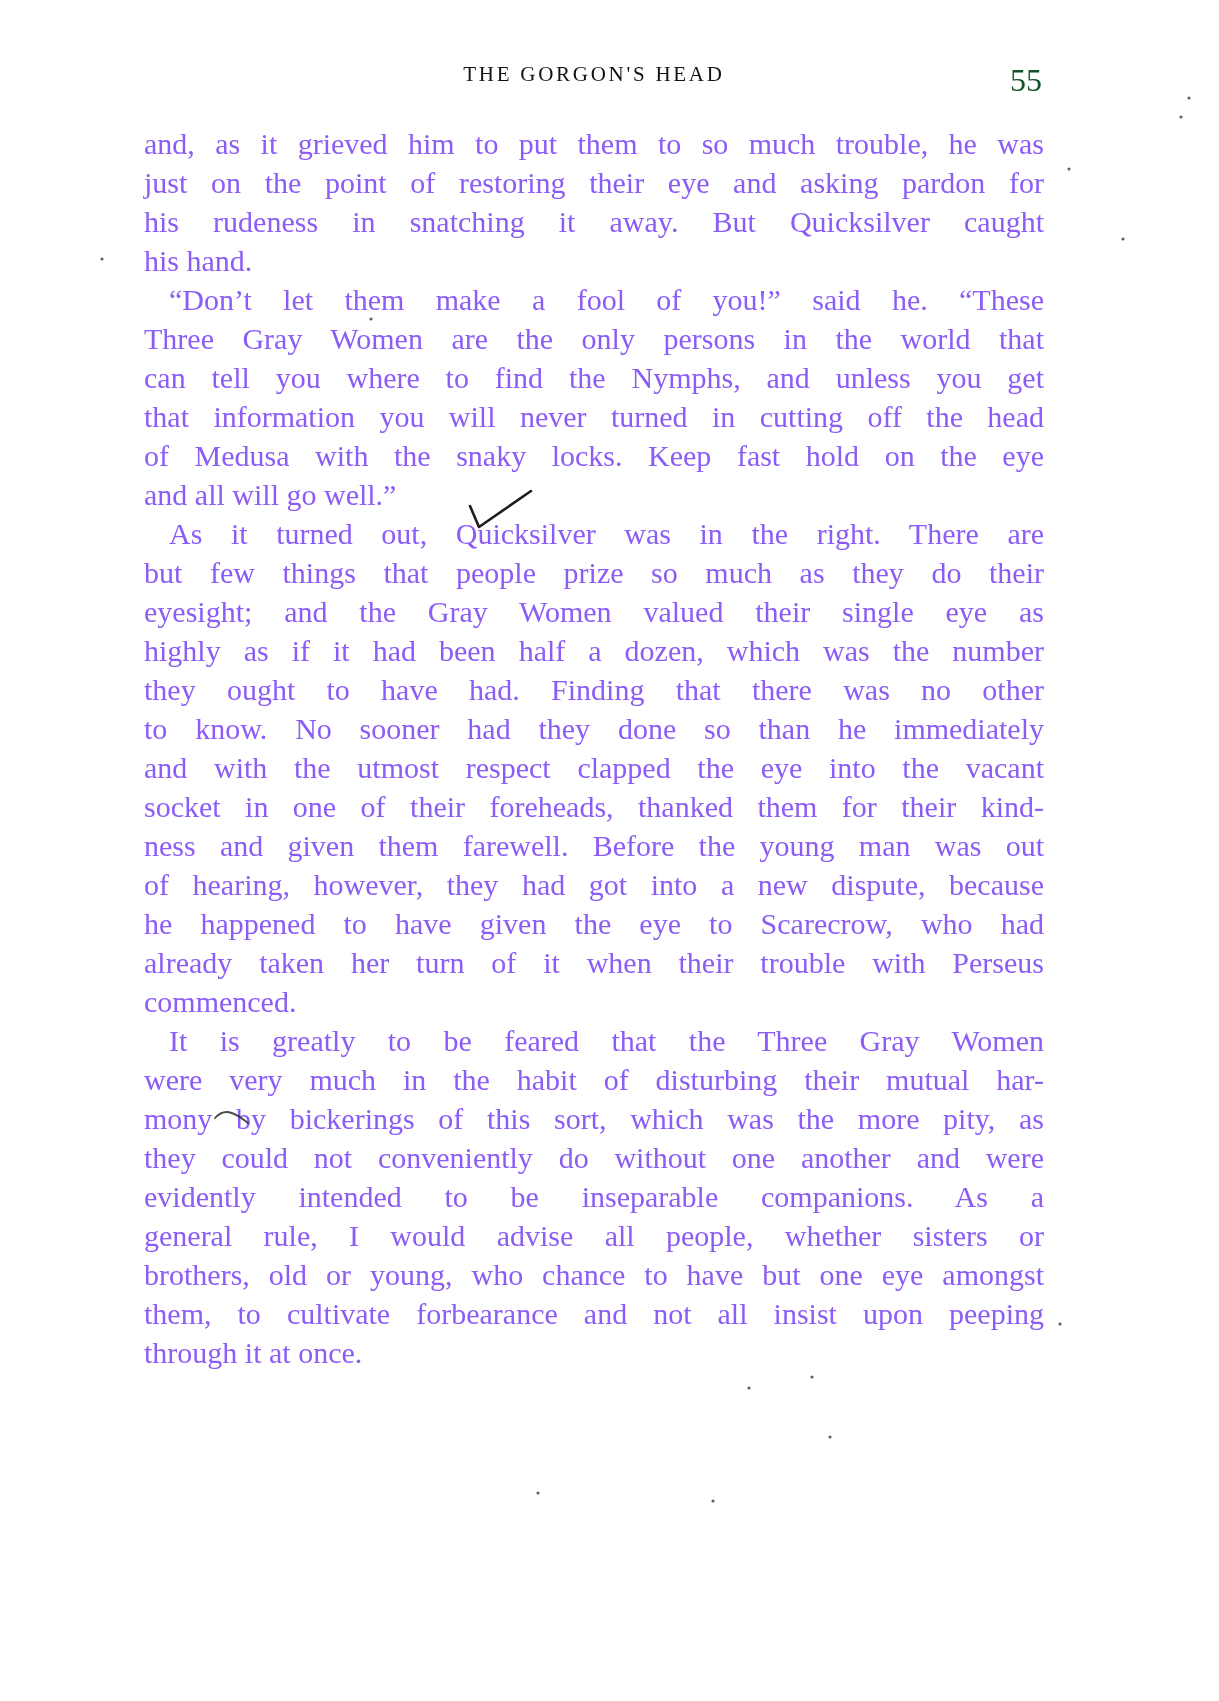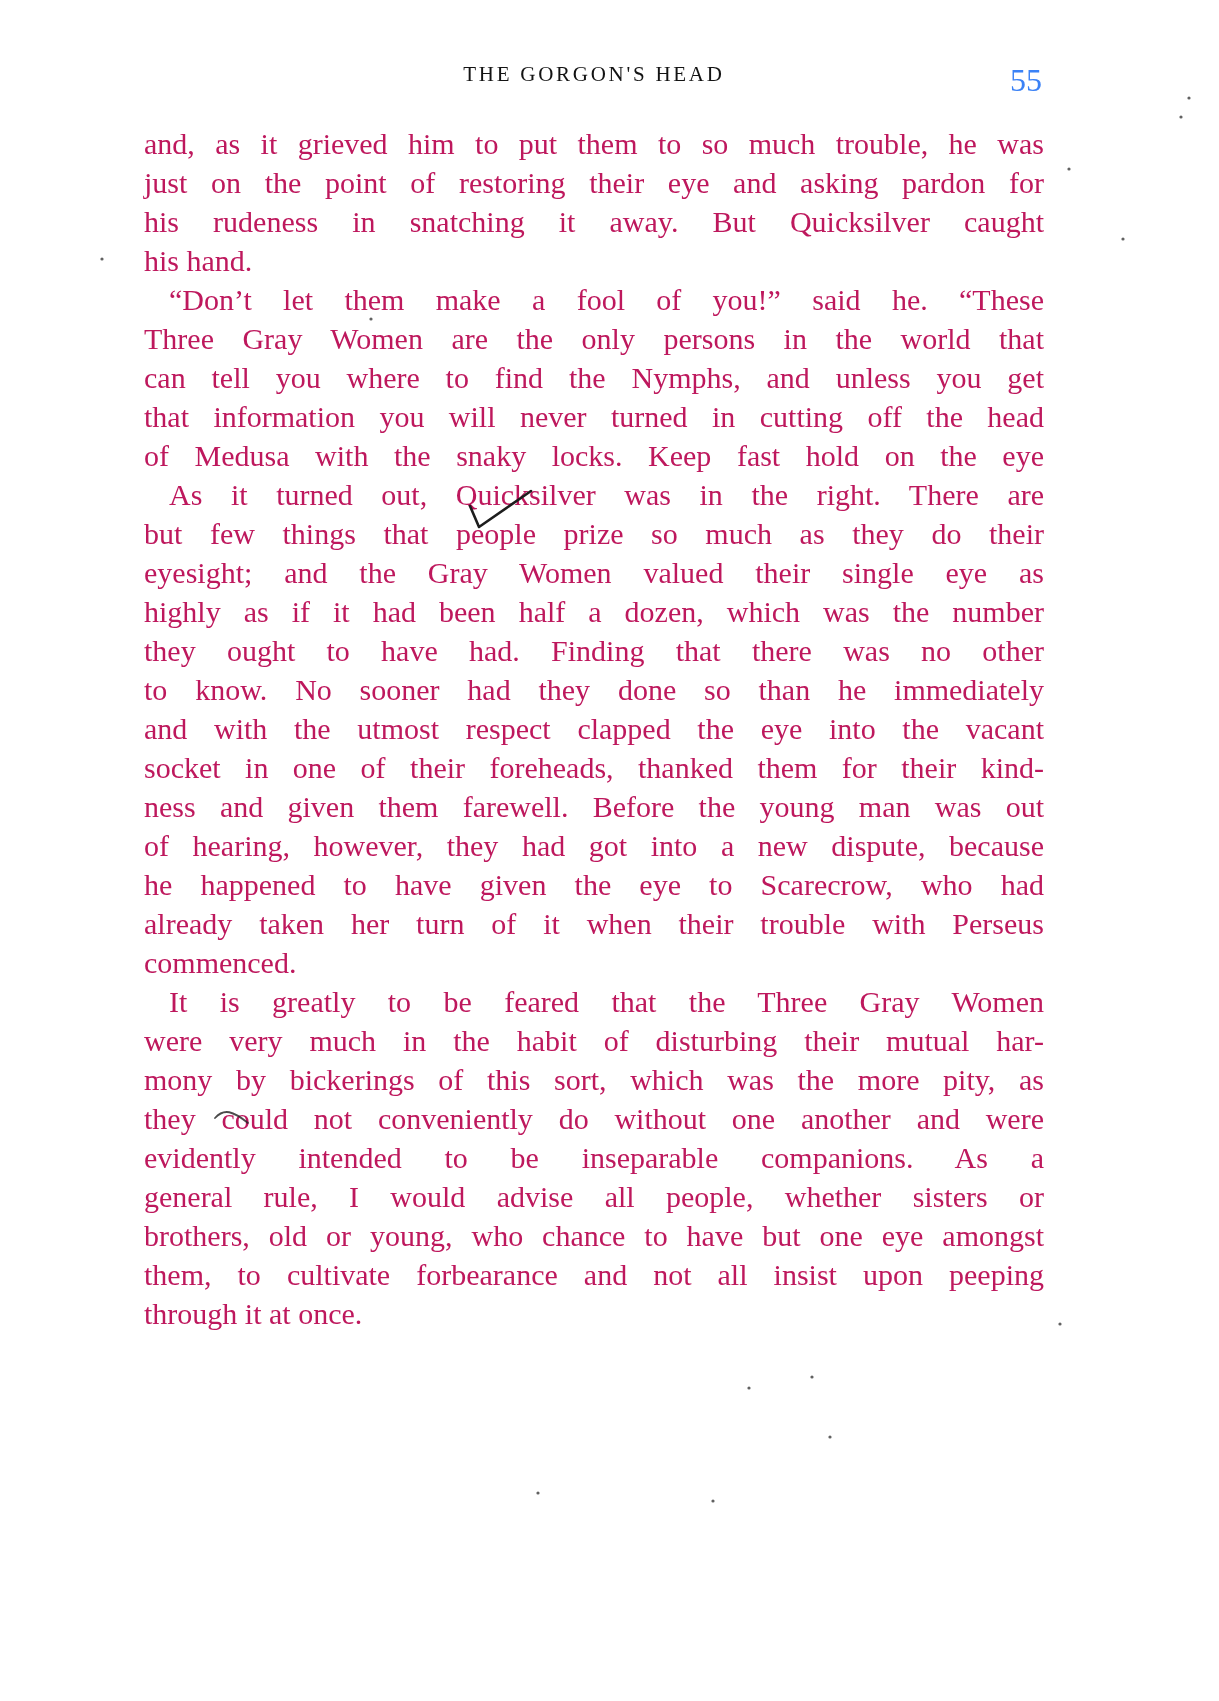--- a/index.html
+++ b/index.html
@@ -29,30 +29,30 @@
     font-size: 21px;
     letter-spacing: 0.13em;
     white-space: nowrap;
     color: #131313;
   }
   .head-pagenum {
     position: absolute;
     top: 0;
     right: 2px;
     font-size: 32px;
-    color: #3b82f6;
+    color: #14532d;
   }
   .page-body {
     position: absolute;
     top: 124px;
     left: 144px;
     width: 900px;
     font-size: 30px;
     line-height: 39px;
-    color: #be185d;
+    color: #8b5cf6;
   }
   .paragraph { margin: 0; }
   .line {
     text-align: justify;
     text-align-last: justify;
     white-space: normal;
   }
   .line.last {
     text-align-last: left;
   }
@@ -84,20 +84,21 @@
         <div class="line">just on the point of restoring their eye and asking pardon for</div>
         <div class="line">his rudeness in snatching it away.  But Quicksilver caught</div>
         <div class="line last">his hand.</div>
       </div>
       <div class="paragraph">
         <div class="line indent">“Don’t let them make a fool of you!” said he.  “These</div>
         <div class="line">Three Gray Women are the only persons in the world that</div>
         <div class="line">can tell you where to find the Nymphs, and unless you get</div>
         <div class="line">that information you will never turned in cutting off the head</div>
         <div class="line">of Medusa with the snaky locks.  Keep fast hold on the eye</div>
+        <div class="line last">and all will go well.”</div>
       </div>
       <div class="paragraph">
         <div class="line indent">As it turned out, Quicksilver was in the right.  There are</div>
         <div class="line">but few things that people prize so much as they do their</div>
         <div class="line">eyesight; and the Gray Women valued their single eye as</div>
         <div class="line">highly as if it had been half a dozen, which was the number</div>
         <div class="line">they ought to have had.  Finding that there was no other</div>
         <div class="line">to know.  No sooner had they done so than he immediately</div>
         <div class="line">and with the utmost respect clapped the eye into the vacant</div>
         <div class="line">socket in one of their foreheads, thanked them for their kind-</div>

